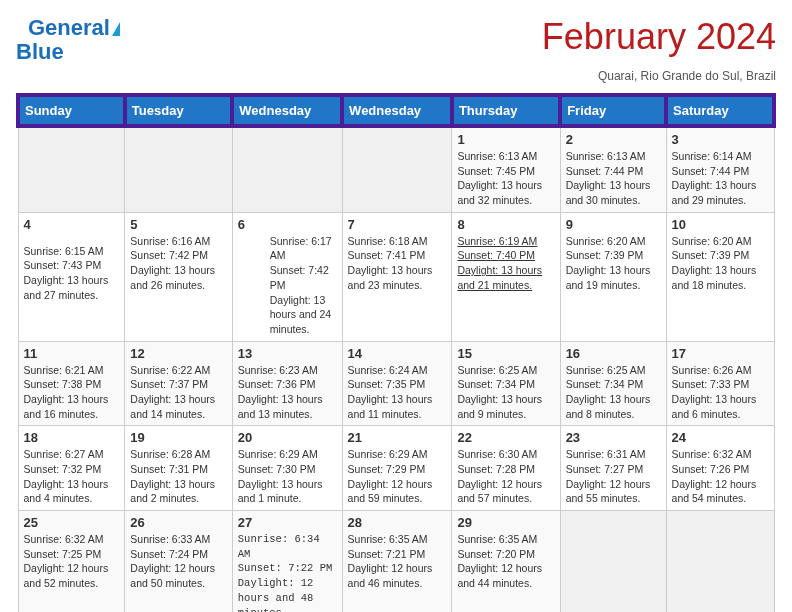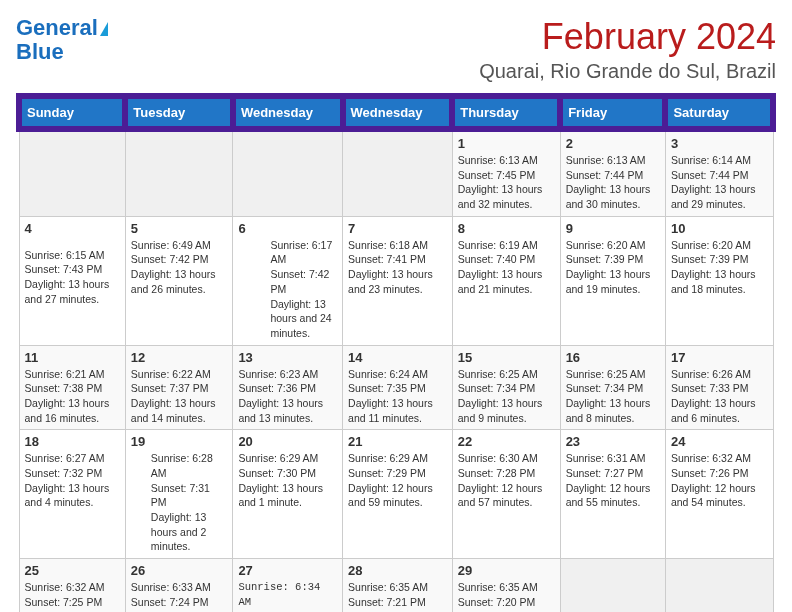--- a/index.html
+++ b/index.html
@@ -39,37 +39,37 @@
     }
     .title-area {
       text-align: right;
     }
     .cal-title {
       font-size: 36px;
       font-weight: normal;
       color: #b91c1c;
     }
     .cal-subtitle {
-      font-size: 20px;
+      font-size: 12px;
       color: #555;
-      margin-top: 2px;
+      margin-top: 11px;
     }
     table {
       width: 100%;
       border-collapse: collapse;
       font-size: 11px;
     }
     thead tr th {
       background-color: #2176c7;
       color: #fff;
       text-align: left;
       padding: 6px 5px;
       font-size: 13px;
       font-weight: bold;
-      border: 6px solid #4c1d95;
+      border: 4px solid #4c1d95;
     }
     tbody tr td {
       border: 1px solid #ccc;
       vertical-align: top;
       padding: 4px 5px;
       width: 113px;
       min-height: 70px;
       background: #fff;
     }
     tbody tr:nth-child(odd) td {
@@ -87,21 +87,21 @@
       font-size: 10.5px;
       line-height: 1.4;
     }
     td.empty { background: #f0f0f0 !important; }
   </style>
 </head>
 <body>
 
 <div class="header-area">
   <div class="logo">
-    <div style="display:flex;align-items:flex-end;">
+    <div style="display:flex;align-items:flex-end;margin-left:12px;">
       <span class="logo-text">
         <span class="blue">General</span><span class="logo-triangle"></span>
       </span>
     </div>
     <span class="logo-text">
       <span class="blue">Blue</span>
     </span>
   </div>
   <div class="title-area">
     <div class="cal-title">February 2024</div>
@@ -148,39 +148,39 @@
       </tr>
       <tr>
         <td>
           <span class="day-num">4</span>
           <div class="day-info" style="white-space: pre-line; margin-top: 12px;">Sunrise: 6:15 AM
 Sunset: 7:43 PM
 Daylight: 13 hours and 27 minutes.</div>
         </td>
         <td>
           <span class="day-num">5</span>
-          <div class="day-info" style="white-space: pre-line;">Sunrise: 6:49 AM
+          <div class="day-info" style="white-space: pre-line;">Sunrise: 6:16 AM
 Sunset: 7:42 PM
 Daylight: 13 hours and 26 minutes.</div>
         </td>
         <td>
           <span class="day-num">6</span>
           <div class="day-info" style="white-space: pre-line; margin-left: 32px;">Sunrise: 6:17 AM
 Sunset: 7:42 PM
 Daylight: 13 hours and 24 minutes.</div>
         </td>
         <td>
           <span class="day-num">7</span>
           <div class="day-info" style="white-space: pre-line;">Sunrise: 6:18 AM
 Sunset: 7:41 PM
 Daylight: 13 hours and 23 minutes.</div>
         </td>
         <td>
           <span class="day-num">8</span>
-          <div class="day-info" style="white-space: pre-line;">Sunrise: 6:19 AM
+          <div class="day-info" style="white-space: pre-line; text-decoration: underline;">Sunrise: 6:19 AM
 Sunset: 7:40 PM
 Daylight: 13 hours and 21 minutes.</div>
         </td>
         <td>
           <span class="day-num">9</span>
           <div class="day-info" style="white-space: pre-line;">Sunrise: 6:20 AM
 Sunset: 7:39 PM
 Daylight: 13 hours and 19 minutes.</div>
         </td>
         <td>
@@ -236,21 +236,21 @@
       </tr>
       <tr>
         <td>
           <span class="day-num">18</span>
           <div class="day-info" style="white-space: pre-line;">Sunrise: 6:27 AM
 Sunset: 7:32 PM
 Daylight: 13 hours and 4 minutes.</div>
         </td>
         <td>
           <span class="day-num">19</span>
-          <div class="day-info" style="white-space: pre-line; margin-left: 20px;">Sunrise: 6:28 AM
+          <div class="day-info" style="white-space: pre-line;">Sunrise: 6:28 AM
 Sunset: 7:31 PM
 Daylight: 13 hours and 2 minutes.</div>
         </td>
         <td>
           <span class="day-num">20</span>
           <div class="day-info" style="white-space: pre-line;">Sunrise: 6:29 AM
 Sunset: 7:30 PM
 Daylight: 13 hours and 1 minute.</div>
         </td>
         <td>

